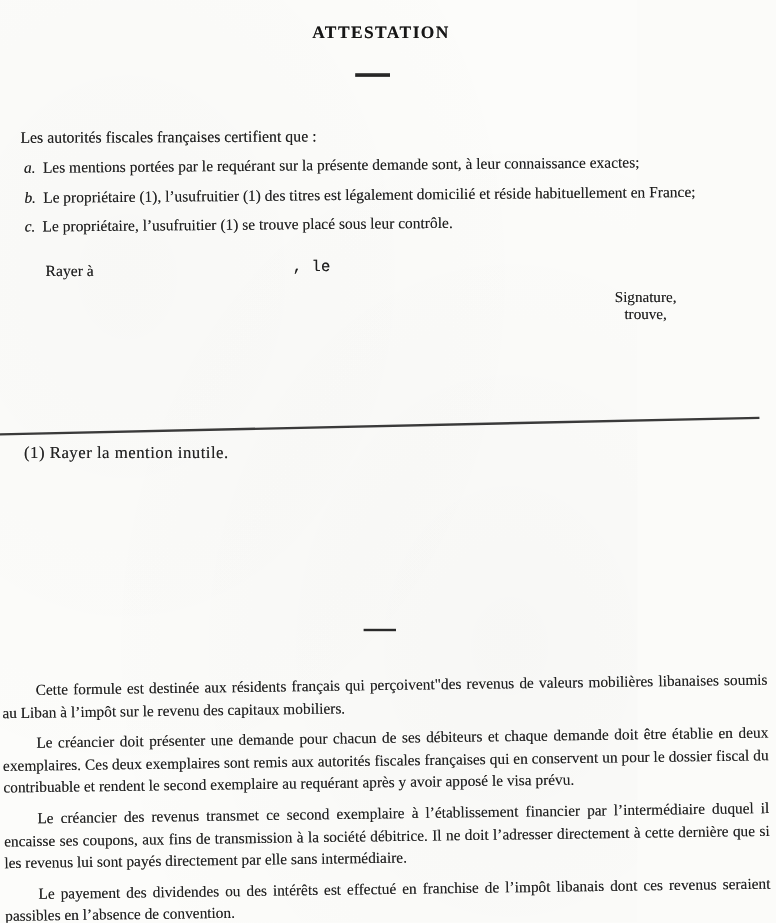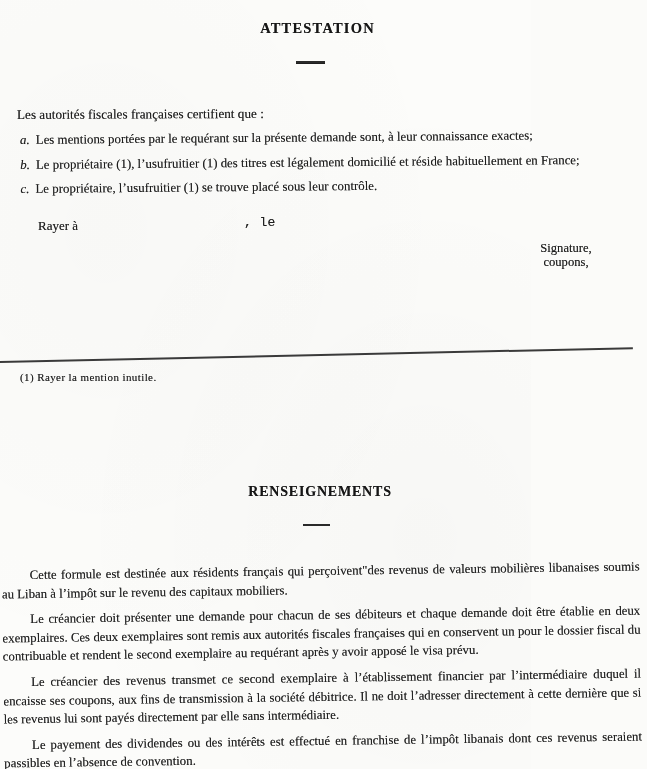--- a/index.html
+++ b/index.html
@@ -81,41 +81,41 @@
   .le-label {
     position: absolute;
     top: 215px;
     left: 244px;
     font-size: 13px;
     font-family: Liberation Mono, monospace;
   }
   .signature-block {
     position: absolute;
     top: 241px;
-    left: 516px;
+    left: 488px;
     width: 100px;
     text-align: center;
     font-size: 12.6px;
     line-height: 14px;
   }
   .footnote-rule {
     position: absolute;
     top: 361px;
     left: 0;
     width: 633px;
     height: 1.6px;
     background: #3a3a3a;
     transform: rotate(-1.25deg);
     transform-origin: left center;
   }
   .footnote {
     position: absolute;
     top: 371px;
     left: 20px;
-    font-size: 11px;
+    font-size: 14px;
     letter-spacing: 0.4px;
     color: #242424;
   }
   
   .info-title {
     position: absolute;
     top: 484px;
     left: 0;
     width: 640px;
     text-align: center;
@@ -169,27 +169,26 @@
     <div class="cert-item txt">
       <span class="item-label">c.</span><span>Le propriétaire, l’usufruitier (1) se trouve placé sous leur contrôle.</span>
     </div>
   </div>
 
   <div class="fait-label txt">Rayer à</div>
   <div class="le-label txt">, le</div>
 
   <div class="signature-block">
     <div class="txt">Signature,</div>
-    <div class="txt">coupons,</div>
+    <div class="txt">trouve,</div>
   </div>
 
   <div class="footnote-rule"></div>
   <div class="footnote txt">(1) Rayer la mention inutile.</div>
 
-  <div class="info-title txt">RENSEIGNEMENTS</div>
   <div class="info-rule"></div>
 
   <div class="info-paragraphs">
     <p class="txt">Cette formule est destinée aux résidents français qui perçoivent"des revenus de valeurs mobilières libanaises soumis au Liban à l’impôt sur le revenu des capitaux mobiliers.</p>
     <p class="txt">Le créancier doit présenter une demande pour chacun de ses débiteurs et chaque demande doit être établie en deux exemplaires. Ces deux exemplaires sont remis aux autorités fiscales françaises qui en conservent un pour le dossier fiscal du contribuable et rendent le second exemplaire au requérant après y avoir apposé le visa prévu.</p>
     <p class="txt">Le créancier des revenus transmet ce second exemplaire à l’établissement financier par l’intermédiaire duquel il encaisse ses coupons, aux fins de transmission à la société débitrice. Il ne doit l’adresser directement à cette dernière que si les revenus lui sont payés directement par elle sans intermédiaire.</p>
     <p class="txt">Le payement des dividendes ou des intérêts est effectué en franchise de l’impôt libanais dont ces revenus seraient passibles en l’absence de convention.</p>
   </div>
 
 </div>

